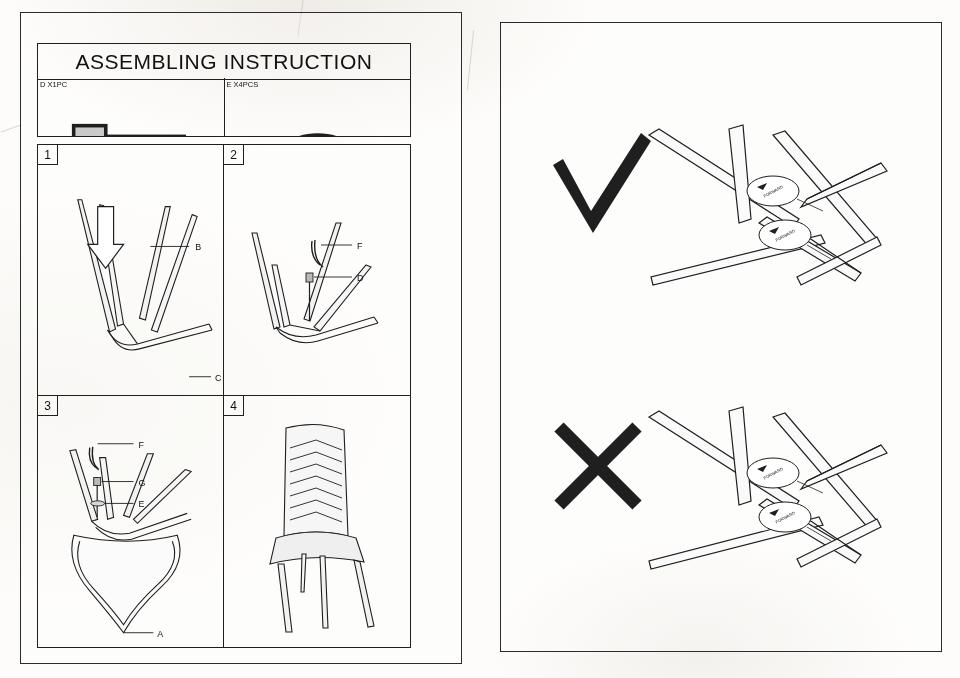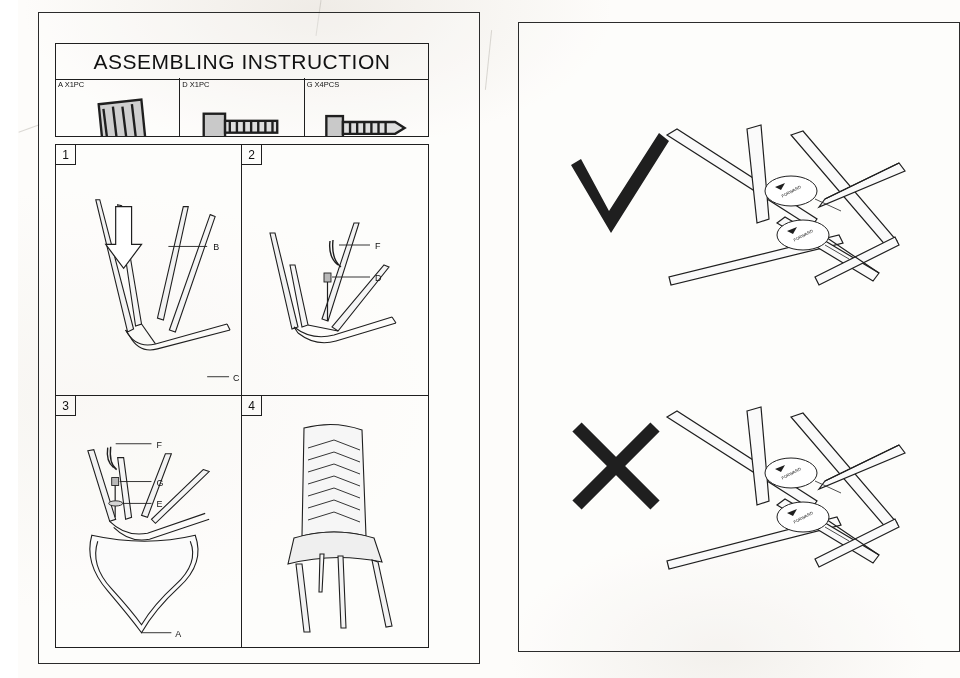--- a/index.html
+++ b/index.html
@@ -11,21 +11,20 @@
     width: 960px;
     height: 678px;
     position: relative;
     font-family: "Liberation Sans", sans-serif;
     overflow: hidden;
   }
   .page {
     position: absolute;
     inset: 0;
     background: #fdfcfa;
-    margin-left: 18px;
   }
   
   .paper-shade {
     position: absolute;
     inset: 0;
     background:
       radial-gradient(ellipse 420px 200px at 300px 10px, rgba(228,222,214,0.55), rgba(255,255,255,0) 70%),
       radial-gradient(ellipse 300px 160px at 700px 650px, rgba(232,228,222,0.5), rgba(255,255,255,0) 70%),
       radial-gradient(ellipse 500px 300px at 60px 400px, rgba(246,244,240,0.8), rgba(255,255,255,0) 70%);
     pointer-events: none;
@@ -161,56 +160,45 @@
   <div class="crease" style="left:470px;top:30px;width:1px;height:60px;transform:rotate(6deg);"></div>
 
   <div class="sheet-left">
 
     <div class="title-box">
       <span class="title-text">ASSEMBLING INSTRUCTION</span>
     </div>
 
     <div class="parts-table">
 
-      <div class="part-cell">
-        <span class="part-label">A X1PC</span>
-        <svg class="part-art" viewBox="0 0 52 44" preserveAspectRatio="xMidYMid meet">
-          <g fill="none" stroke="#1f1f1f" stroke-width="1">
-            <path d="M18 6 L36 4 L38 24 L20 26 Z" fill="#cfcfcf"></path>
-            <path d="M20 26 L38 24 L42 34 L16 36 Z" fill="#e2e2e2"></path>
-            <path d="M20 8 L22 24 M24 7 L26 24 M28 7 L30 23 M32 6 L34 23"></path>
-          </g>
-        </svg>
-      </div>
 
 
 
       <div class="part-cell">
         <span class="part-label">D X1PC</span>
         <svg class="part-art" viewBox="0 0 52 44" preserveAspectRatio="xMidYMid meet">
           <g fill="none" stroke="#1f1f1f" stroke-width="1">
             <rect x="10" y="10" width="9" height="11" fill="#c9c9c9"></rect>
             <rect x="19" y="13" width="22" height="5" fill="#dedede"></rect>
             <path d="M21 13 L21 18 M24 13 L24 18 M27 13 L27 18 M30 13 L30 18 M33 13 L33 18 M36 13 L36 18 M39 13 L39 18"></path>
           </g>
         </svg>
       </div>
 
-
-
       <div class="part-cell">
-        <span class="part-label">G X4PCS</span>
+        <span class="part-label">E X4PCS</span>
         <svg class="part-art" viewBox="0 0 52 44" preserveAspectRatio="xMidYMid meet">
           <g fill="none" stroke="#1f1f1f" stroke-width="1">
-            <rect x="9" y="11" width="7" height="9" fill="#c9c9c9"></rect>
-            <path d="M16 13.5 L38 13.5 L42 16 L38 18.5 L16 18.5 Z" fill="#dedede"></path>
-            <path d="M19 13.5 L19 18.5 M22 13.5 L22 18.5 M25 13.5 L25 18.5 M28 13.5 L28 18.5 M31 13.5 L31 18.5 M34 13.5 L34 18.5"></path>
-          </g>
-        </svg>
-      </div>
+            <ellipse cx="26" cy="16" rx="8" ry="3.4" fill="#cccccc"></ellipse>
+            <ellipse cx="26" cy="16" rx="2.6" ry="1.1" fill="#ffffff"></ellipse>
+          </g>
+        </svg>
+      </div>
+
+
 
     </div>
 
     <div class="steps">
 
       <div class="step step-1">
         <div class="step-num-box">1</div>
         <svg class="step-art" viewBox="0 0 186 251">
           <g fill="none" stroke="#1f1f1f" stroke-width="1.1">
 

